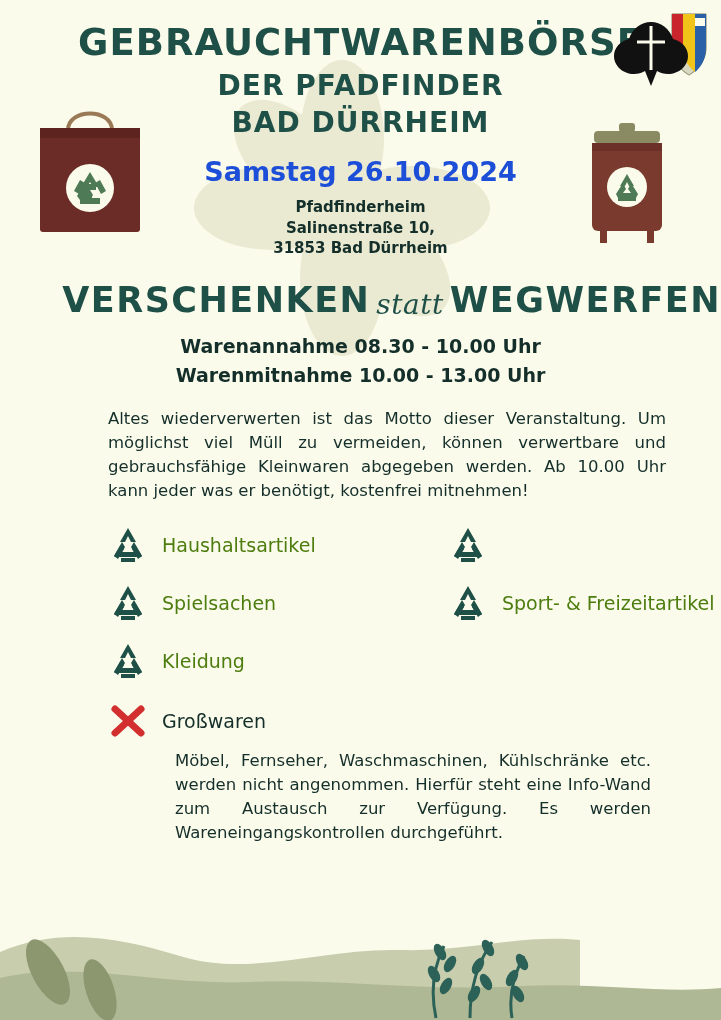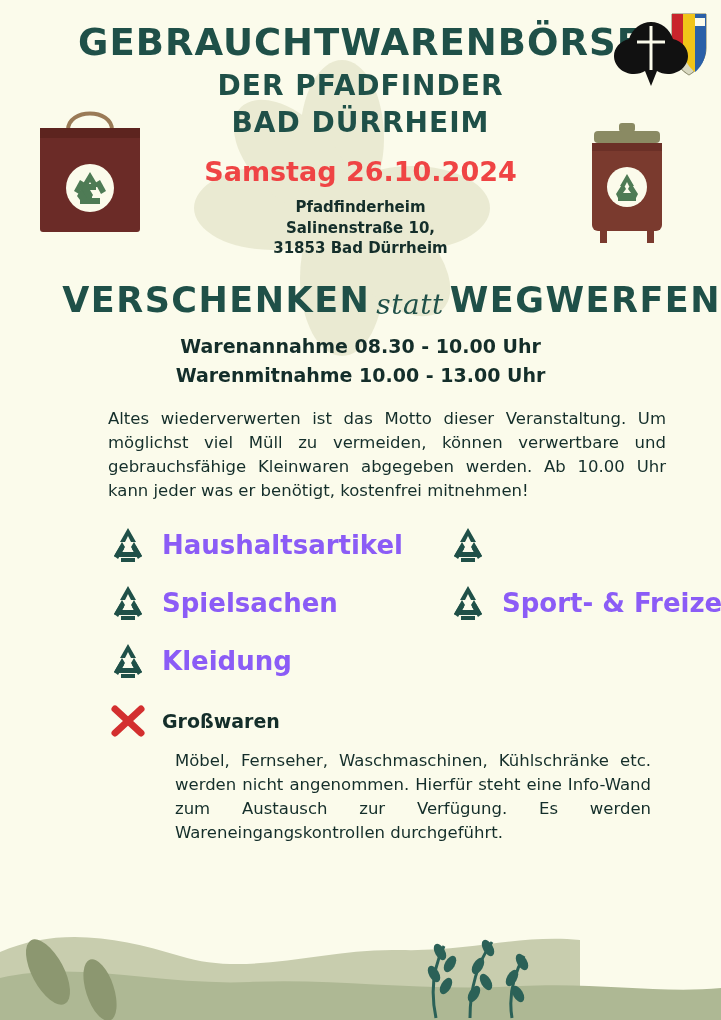--- a/index.html
+++ b/index.html
@@ -75,21 +75,21 @@
     font-size: 28px;
     letter-spacing: 1px;
     color: #1f5048;
     margin-top: 6px;
     line-height: 1.1;
   }
   .date {
     text-align: center;
     font-weight: bold;
     font-size: 27px;
-    color: #ef4444;
+    color: #1d4ed8;
     margin-top: 18px;
   }
   .venue {
     text-align: center;
     font-weight: bold;
     font-size: 15px;
     color: #142e2a;
     margin-top: 10px;
     line-height: 1.35;
   }
@@ -141,23 +141,23 @@
     display: grid;
     grid-template-columns: 340px 1fr;
     row-gap: 18px;
   }
   .item {
     display: flex;
     align-items: center;
     gap: 14px;
   }
   .item-label {
-    font-weight: bold;
-    font-size: 26px;
-    color: #8b5cf6;
+    font-weight: normal;
+    font-size: 19px;
+    color: #4d7c0f;
     white-space: nowrap;
   }
   .recycle-icon {
     width: 40px;
     height: 40px;
     flex: 0 0 40px;
   }
 
   
   .exclusion {
@@ -166,21 +166,21 @@
     display: flex;
     align-items: center;
     gap: 14px;
   }
   .x-icon {
     width: 40px;
     height: 40px;
     flex: 0 0 40px;
   }
   .exclusion-label {
-    font-weight: bold;
+    font-weight: normal;
     font-size: 19px;
     color: #142e2a;
   }
   .exclusion-text {
     margin: 8px 70px 0 175px;
     font-size: 16.5px;
     line-height: 1.45;
     color: #142e2a;
     text-align: justify;
   }

